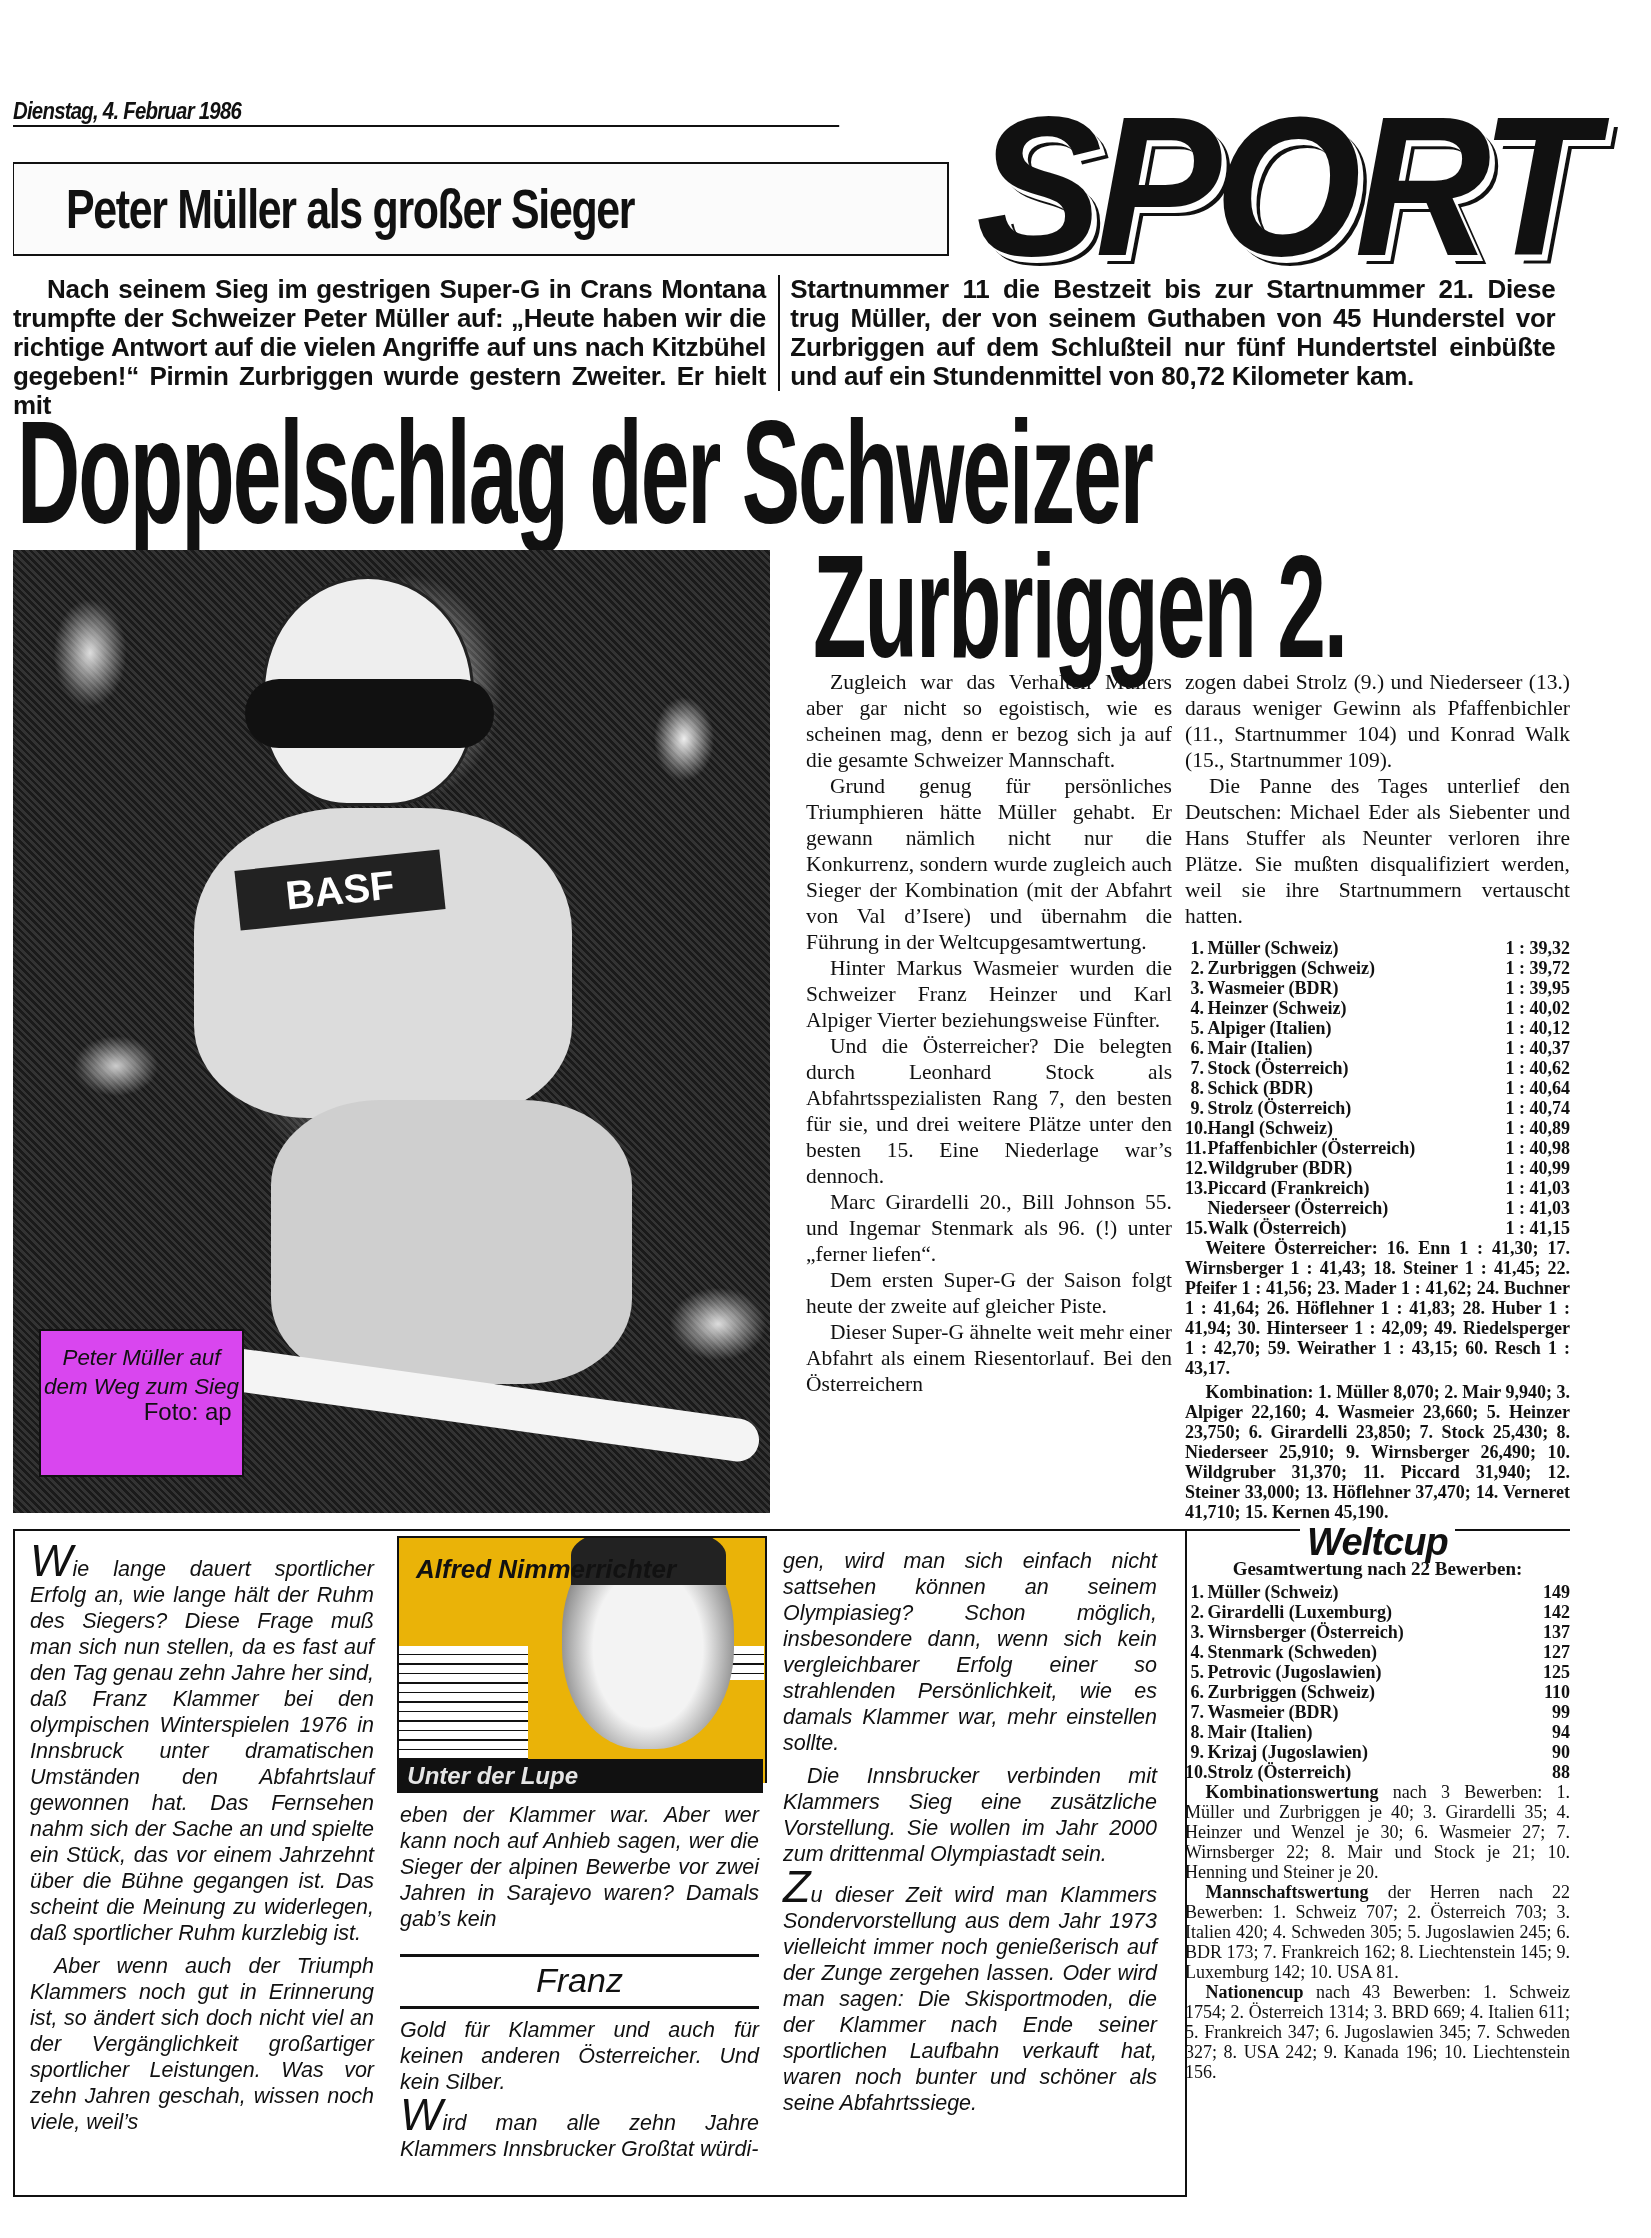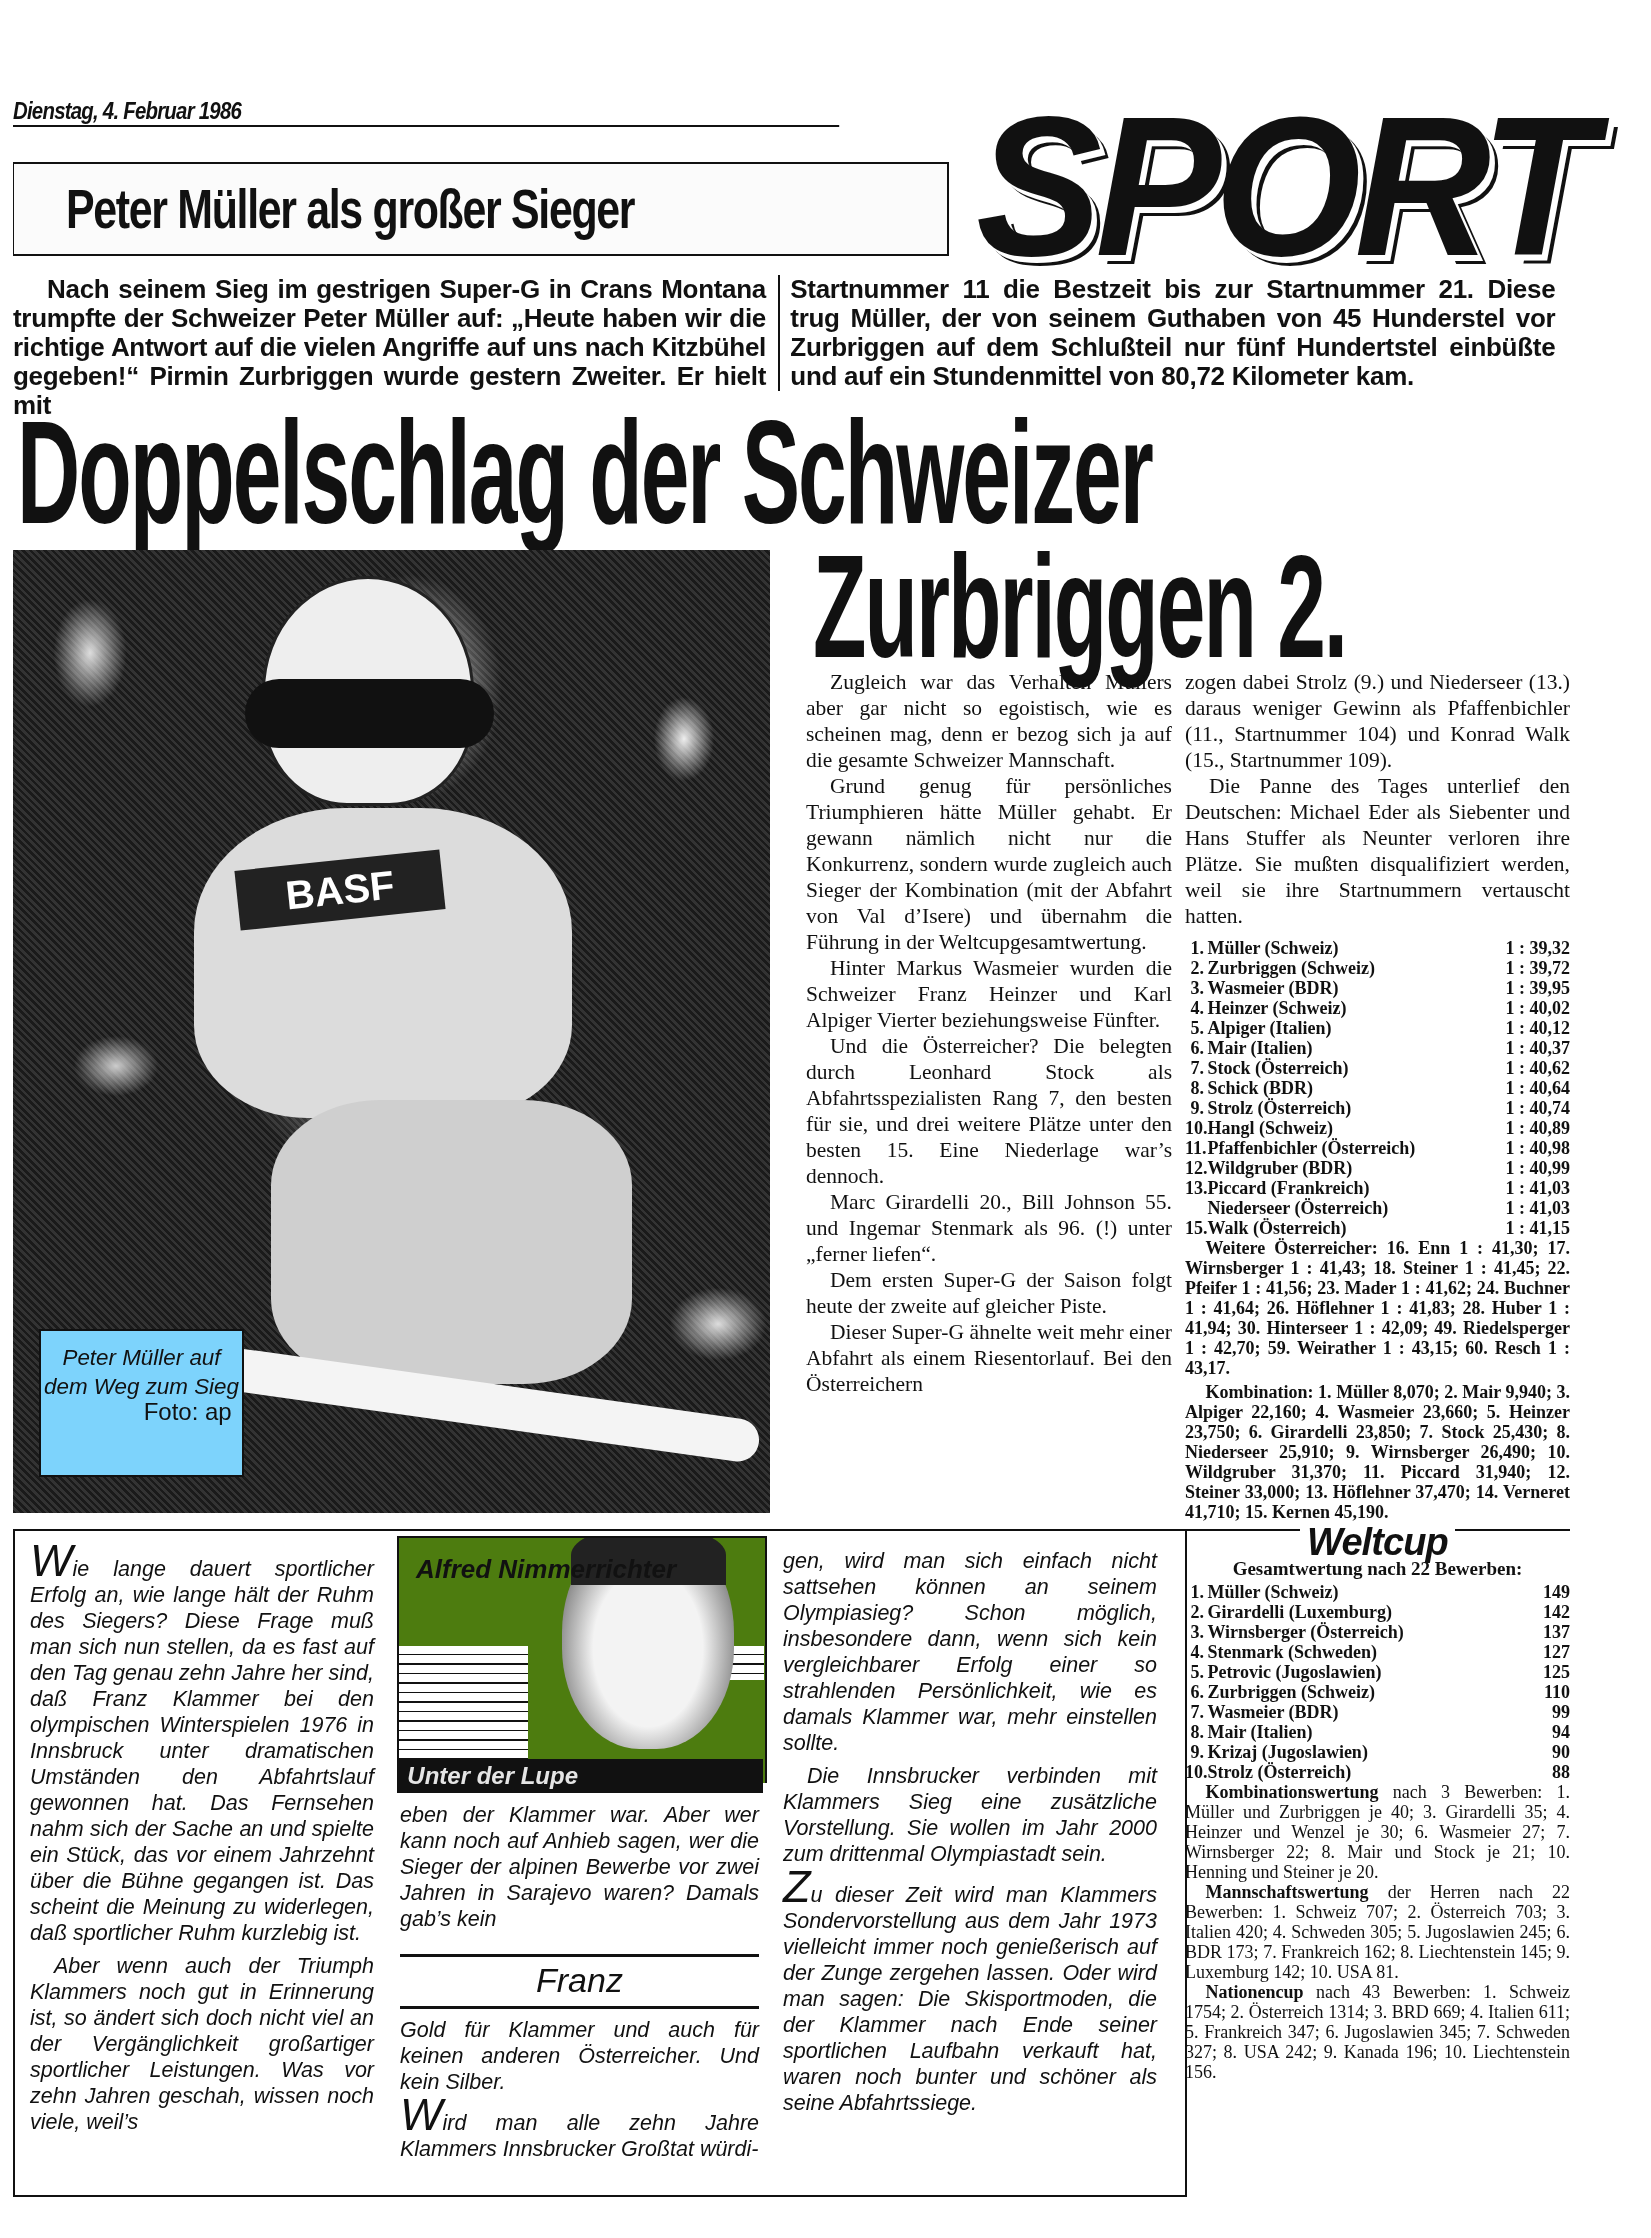--- a/index.html
+++ b/index.html
@@ -23,21 +23,21 @@
       radial-gradient(ellipse 69px 52px at 705px 774px,#ddd,transparent 70%),
       radial-gradient(ellipse 224px 258px at 361px 447px,#bbb,transparent 70%),
       radial-gradient(ellipse 155px 189px at 396px 138px,#e8e8e8,transparent 60%),
       repeating-linear-gradient(45deg,#1a1a1a 0 2.6px,#333 2.6px 5.2px);}
   .helmet{left:249px;top:26px;width:206px;height:224px;border-radius:50% 50% 40% 40%;background:#eee;border:3.4px solid #222;}
   .goggles{left:232px;top:129px;width:249px;height:69px;border-radius:34px;background:#111;}
   .torso{left:181px;top:258px;width:378px;height:310px;border-radius:40% 40% 30% 30%;background:#dcdcdc;}
   .bib{left:224px;top:310px;width:206px;height:60px;background:#222;color:#fff;font-family:"Liberation Sans",sans-serif;font-weight:bold;font-size:40px;line-height:60px;text-align:center;transform:rotate(-6deg);}
   .legs{left:258px;top:550px;width:361px;height:284px;background:#cfcfcf;border-radius:30%;}
   .skis{left:95px;top:826px;width:654px;height:43px;background:#f4f4f4;transform:rotate(8deg);border-radius:21.5px;}
-  .caption{left:39px;top:1329px;width:205px;height:148px;background:#7dd3fc;border:2.6px solid #111;text-align:center;font-family:"Liberation Sans",sans-serif;font-style:italic;font-size:22.4px;line-height:29px;padding-top:12px;box-sizing:border-box;}
+  .caption{left:39px;top:1329px;width:205px;height:148px;background:#d946ef;border:2.6px solid #111;text-align:center;font-family:"Liberation Sans",sans-serif;font-style:italic;font-size:22.4px;line-height:29px;padding-top:12px;box-sizing:border-box;}
   .caption .credit{display:block;text-align:right;padding-right:10.3px;font-style:normal;font-size:24px;line-height:22.4px;}
   .col{font-family:"Liberation Serif",serif;font-size:21.5px;line-height:26px;text-align:justify;}
   .col p{margin:0;text-indent:24px;}
   .col-mid{left:806px;top:669px;width:366px;}
   .col-right{left:1185px;top:669px;width:385px;}
   .results{font-weight:bold;font-size:18px;line-height:20px;margin-top:8.6px;}
   .results .row{display:flex;justify-content:space-between;}
   .results .rank{display:inline-block;width:19px;text-align:right;margin-right:3.4px;}
   .small{font-weight:bold;font-size:18px;line-height:20px;text-align:justify;}
   .small p{text-indent:20.6px;margin:0 0 4.3px 0;}
@@ -47,21 +47,21 @@
   .wc-sub{text-align:center;font-weight:bold;font-size:19px;}
   .normal{font-size:18px;line-height:20px;text-align:justify;}
   .normal p{margin:0;text-indent:20.6px;}
   .bottombox{left:13px;top:1529px;width:1170px;height:664px;border:2.6px solid #111;}
   .bcol{top:1548px;font-family:"Liberation Sans",sans-serif;font-style:italic;font-size:21.5px;line-height:26px;text-align:justify;}
   .bcol p{margin:0 0 6.9px 0;}
   .bcol .drop{font-size:45px;line-height:26px;}
   .bcol-1{left:30px;width:344px;}
   .bcol-2{left:400px;top:1802px;width:359px;}
   .bcol-3{left:783px;width:374px;font-style:italic;}
-  .authorbox{left:397px;top:1536px;width:366px;height:245px;border:2.6px solid #111;border-bottom:none;overflow:hidden;background:#4d7c0f;}
+  .authorbox{left:397px;top:1536px;width:366px;height:245px;border:2.6px solid #111;border-bottom:none;overflow:hidden;background:#eab308;}
   .author-name{left:17px;top:17px;font-family:"Liberation Sans",sans-serif;font-weight:bold;font-style:italic;font-size:26px;line-height:29px;}
   .lines{left:0;top:108px;width:129px;height:116px;background:repeating-linear-gradient(#fff 0 7.7px,#111 7.7px 9.5px);}
   .lines-r{left:292px;top:108px;width:73px;height:34px;background:repeating-linear-gradient(#fff 0 7.7px,#111 7.7px 9.5px);}
   .face{left:163px;top:-13px;width:172px;height:224px;border-radius:48% 48% 45% 45%;background:radial-gradient(ellipse at 50% 55%,#f3f3f3 0 45%,#999 70%,#222 100%);}
   .face-hair{left:172px;top:-13px;width:155px;height:60px;border-radius:50% 50% 0 0;background:#222;}
   .lupe-bar{left:397px;top:1759px;width:366px;height:34px;background:#111;color:#e5e5e5;font-family:"Liberation Sans",sans-serif;font-weight:bold;font-style:italic;font-size:24px;line-height:34px;padding-left:10.3px;box-sizing:border-box;}
   .franz-rule{left:400px;width:359px;height:2.6px;background:#111;}
   .franz{left:400px;top:1959px;width:359px;text-align:center;font-family:"Liberation Sans",sans-serif;font-style:italic;font-size:34px;line-height:43px;}
   .bcol-2b{left:400px;top:2008px;width:359px;}
 </style>

